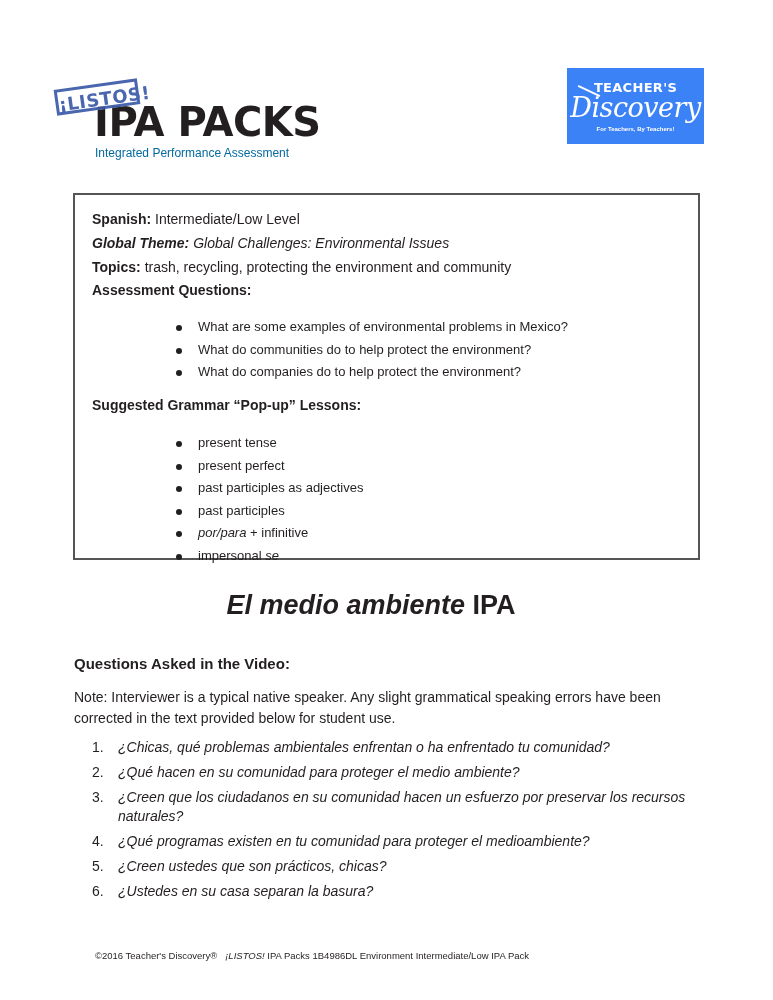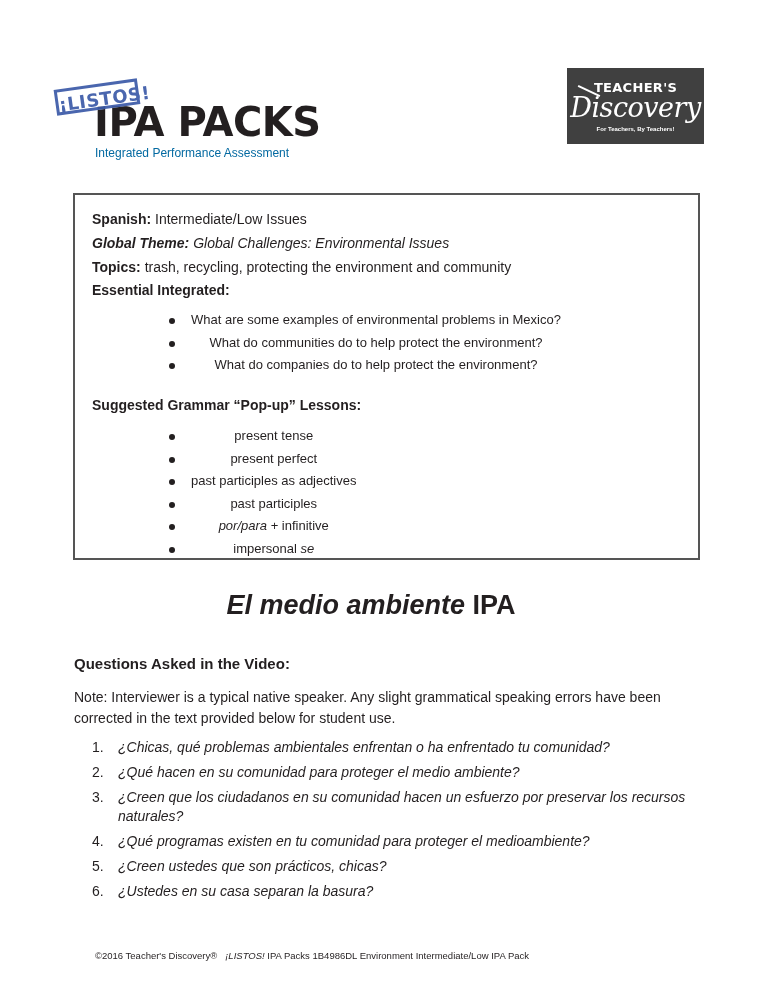--- a/index.html
+++ b/index.html
@@ -56,21 +56,21 @@
     font-size: 12px;
     color: #0369a1;
   }
 
   .td-logo {
     position: absolute;
     left: 567px;
     top: 68px;
     width: 137px;
     height: 76px;
-    background: #404040;
+    background: #3b82f6;
     color: #fff;
     text-align: center;
     box-sizing: border-box;
   }
   .td-logo .td-top {
     position: absolute;
     left: 0; right: 0;
     top: 12px;
     font-size: 13px;
     font-weight: bold;
@@ -117,24 +117,23 @@
     position: absolute;
     left: 17px;
     font-size: 14px;
     line-height: 18px;
     white-space: nowrap;
   }
   .info-line .lbl { font-weight: bold; }
   .bullet-list {
     position: absolute;
     left: 86px;
-    margin: 8px;
+    margin: 15px;
     padding: 0;
     list-style: none;
-    text-align: center;
   }
   .bullet-list li {
     position: relative;
     font-size: 13px;
     line-height: 22.5px;
     padding-left: 22px;
     white-space: nowrap;
   }
   .bullet-list li::before {
     content: "";
@@ -228,32 +227,32 @@
 <div class="td-logo">
   <span class="td-swoosh"></span>
   <div class="td-top">TEACHER'S</div>
   <div class="td-main">Discovery</div>
   <div class="td-tag">For Teachers, By Teachers!</div>
 </div>
 
 <div class="info-box">
   <div class="info-line" style="top:15px;">
     <span class="lbl">Spanish:</span>
-    <span>Intermediate/Low Issues</span>
+    <span>Intermediate/Low Level</span>
   </div>
   <div class="info-line" style="top:39px;font-style:italic;">
     <span class="lbl">Global Theme:</span>
     <span>Global Challenges: Environmental Issues</span>
   </div>
   <div class="info-line" style="top:63px;">
     <span class="lbl">Topics:</span>
     <span>trash, recycling, protecting the environment and community</span>
   </div>
   <div class="info-line" style="top:86px;">
-    <span class="lbl">Essential Integrated:</span>
+    <span class="lbl">Assessment Questions:</span>
   </div>
   <ul class="bullet-list" style="top:106px;">
     <li>What are some examples of environmental problems in Mexico?</li>
     <li>What do communities do to help protect the environment?</li>
     <li>What do companies do to help protect the environment?</li>
   </ul>
 
   <div class="grammar-heading">Suggested Grammar “Pop-up” Lessons:</div>
   <ul class="bullet-list" style="top:222px;">
     <li><span>present tense</span></li>

